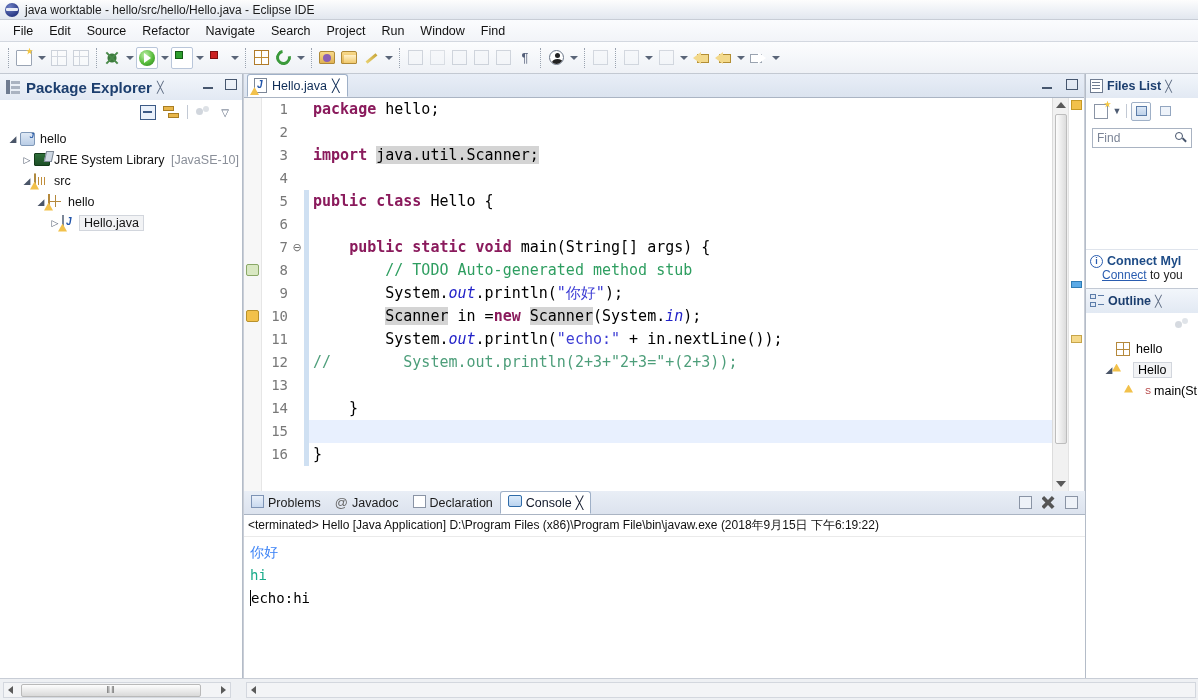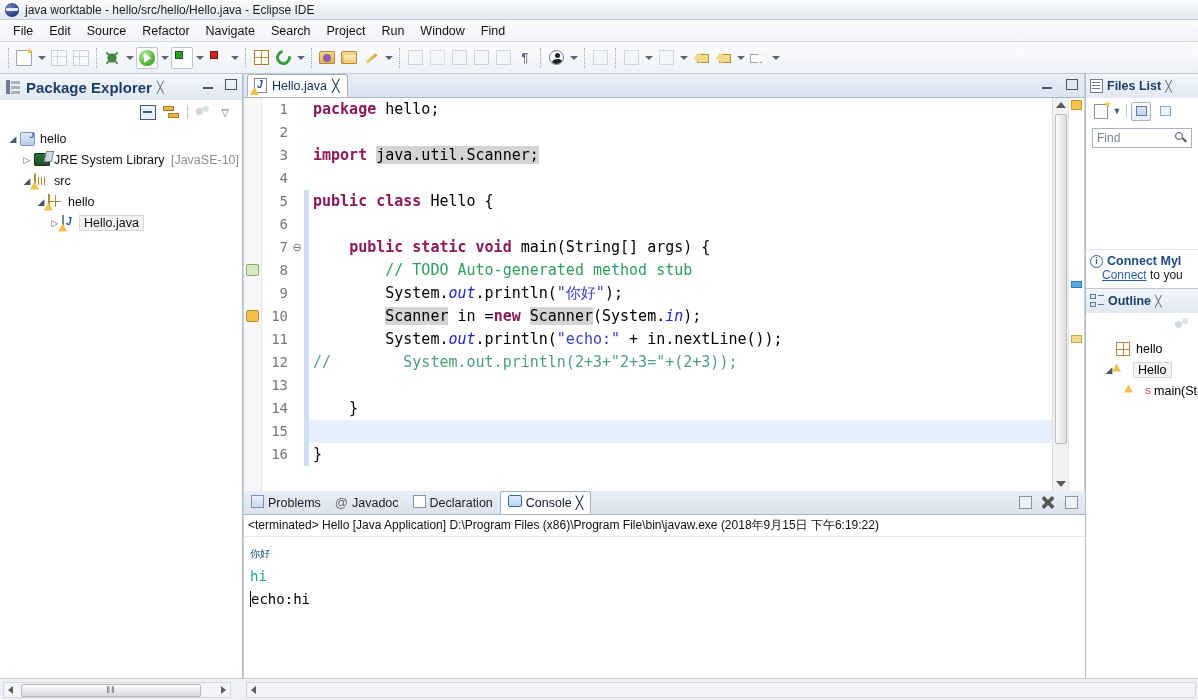--- a/index.html
+++ b/index.html
@@ -201,21 +201,21 @@
      border-bottom:1px solid #aab4c3; display:flex; align-items:flex-end; position:relative;}
   .cons-tab { display:flex; align-items:center; gap:4px; height:23px; padding:0 7px;
      font-size:12.5px; color:#1b1b1b; }
   .cons-tab.active { background:#fff; border:1px solid #9fb0c7; border-bottom:1px solid #fff;
      border-radius:3px 3px 0 0; color:#0f172a;}
   .cons-tools { position:absolute; right:2px; top:2px; display:flex; align-items:center; gap:3px;}
   .cons-status { height:22px; display:flex; align-items:center; padding-left:4px;
      font-size:12px; color:#111; border-bottom:1px solid #eaeaea; }
   .cons-out { padding:4px 0 0 6px; font-family:"DejaVu Sans Mono", monospace; font-size:14px;
      line-height:23px; }
-  .cons-out .cn { color:#0c4a6e; font-family:"Liberation Sans", sans-serif; font-size:10px;}
+  .cons-out .cn { color:#3b82f6; font-family:"Liberation Sans", sans-serif; font-size:14px;}
   .cons-in { color:#1aab8a; }
   .caret { display:inline-block; width:1px; height:16px; background:#000; vertical-align:-3px;}
 
   
   #tasklist { left:1085px; top:74px; width:113px; height:214px; background:#fff;
      border-left:1px solid #b4bcc8;}
   .tl-head { height:24px; display:flex; align-items:center; gap:4px; padding-left:4px;
      background: linear-gradient(180deg,#f2f6fb,#e2e9f3); }
   .tl-title { font-size:12.5px; font-weight:bold; color:#1c3e6e; }
   .tl-toolbar { height:26px; display:flex; align-items:center; gap:4px; padding-left:8px;}

